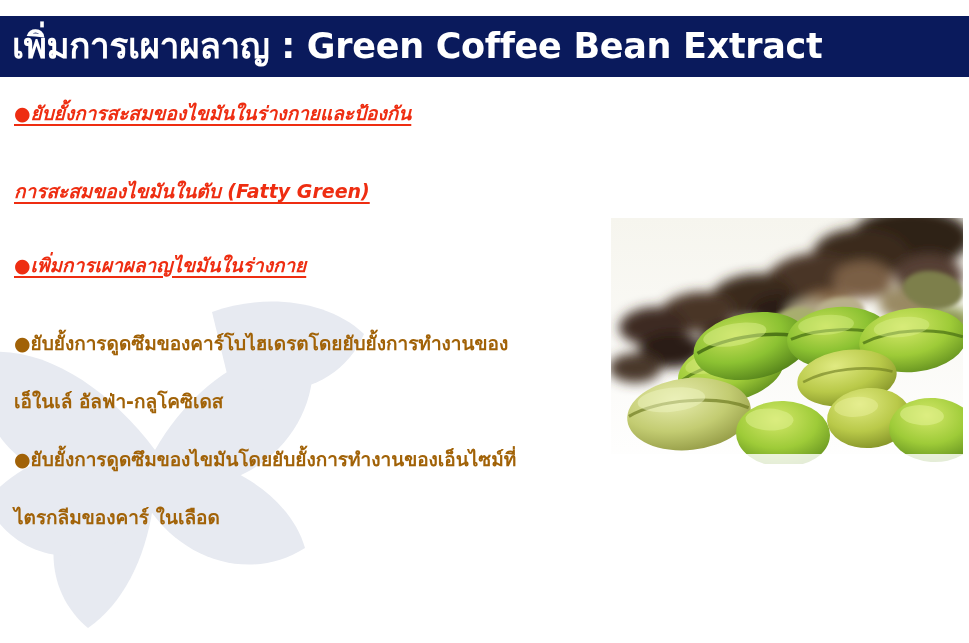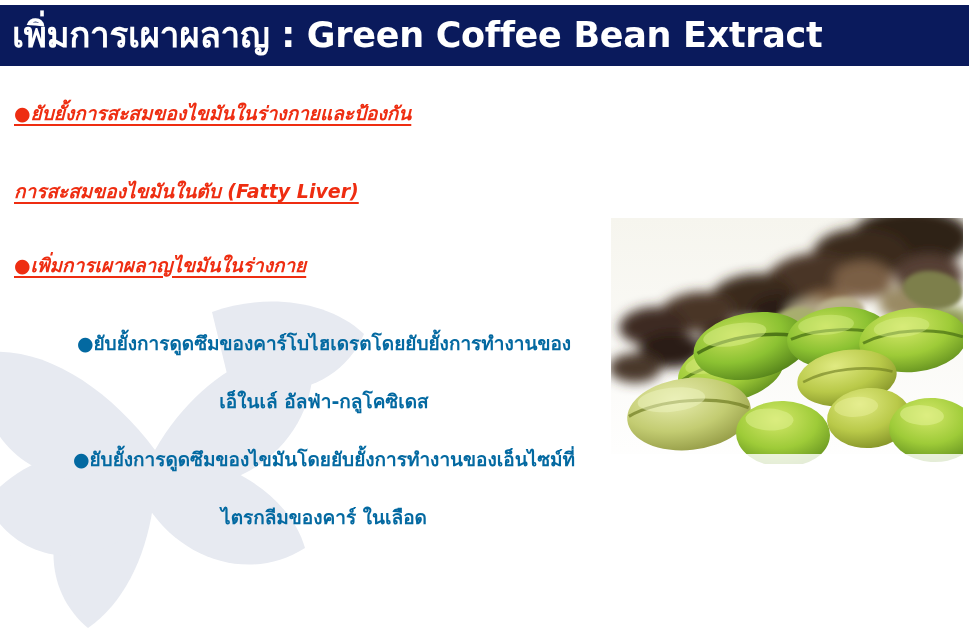--- a/index.html
+++ b/index.html
@@ -26,21 +26,21 @@
     width: 430px;
     height: 360px;
     pointer-events: none;
     z-index: 0;
   }
 
   
   #title-banner {
     position: absolute;
     left: 0;
-    top: 5px;
+    top: 16px;
     width: 969px;
     height: 61px;
     background: #0a1a5c;
     z-index: 3;
     display: flex;
     align-items: center;
     text-align: center;
   }
   #title-text {
     color: #ffffff;
@@ -71,25 +71,24 @@
   .line-red {
     color: #ee2d11;
     font-style: italic;
     font-weight: bold;
     text-decoration: underline;
     text-decoration-thickness: 2px;
     text-underline-offset: 4px;
   }
 
   .line-dark {
-    color: #0369a1;
+    color: #a16207;
     font-weight: bold;
     font-style: normal;
     text-decoration: none;
-    text-align: center;
   }
 
   .gap-red-1 { margin-bottom: 58px; }
   .gap-red-2 { margin-bottom: 54px; }
   .gap-red-3 { margin-bottom: 58px; font-style: italic; }
   .gap-dark  { margin-bottom: 38px; }
   .gap-dark-last { margin-bottom: 0; }
 
   
   #bean-photo {
@@ -121,21 +120,21 @@
       </g>
     </svg>
   </div>
 
   <div id="title-banner">
     <div id="title-text">เพิ่มการเผาผลาญ : Green Coffee Bean Extract</div>
   </div>
 
   <div id="body-block">
     <div class="line line-red gap-red-1">●ยับยั้งการสะสมของไขมันในร่างกายและป้องกัน</div>
-    <div class="line line-red gap-red-2">การสะสมของไขมันในตับ (Fatty Liver)</div>
+    <div class="line line-red gap-red-2">การสะสมของไขมันในตับ (Fatty Green)</div>
     <div class="line line-red gap-red-3">●เพิ่มการเผาผลาญไขมันในร่างกาย</div>
     <div class="line line-dark gap-dark">●ยับยั้งการดูดซึมของคาร์โบไฮเดรตโดยยับยั้งการทำงานของ</div>
     <div class="line line-dark gap-dark">เอ็ในเล์ อัลฟ่า-กลูโคซิเดส</div>
     <div class="line line-dark gap-dark">●ยับยั้งการดูดซึมของไขมันโดยยับยั้งการทำงานของเอ็นไซม์ที่</div>
     <div class="line line-dark gap-dark-last">ไตรกลีมของคาร์ ในเลือด</div>
   </div>
 
   <div id="bean-photo">
     <svg width="352" height="260" viewBox="0 0 352 260" xmlns="http://www.w3.org/2000/svg">
       <defs>

